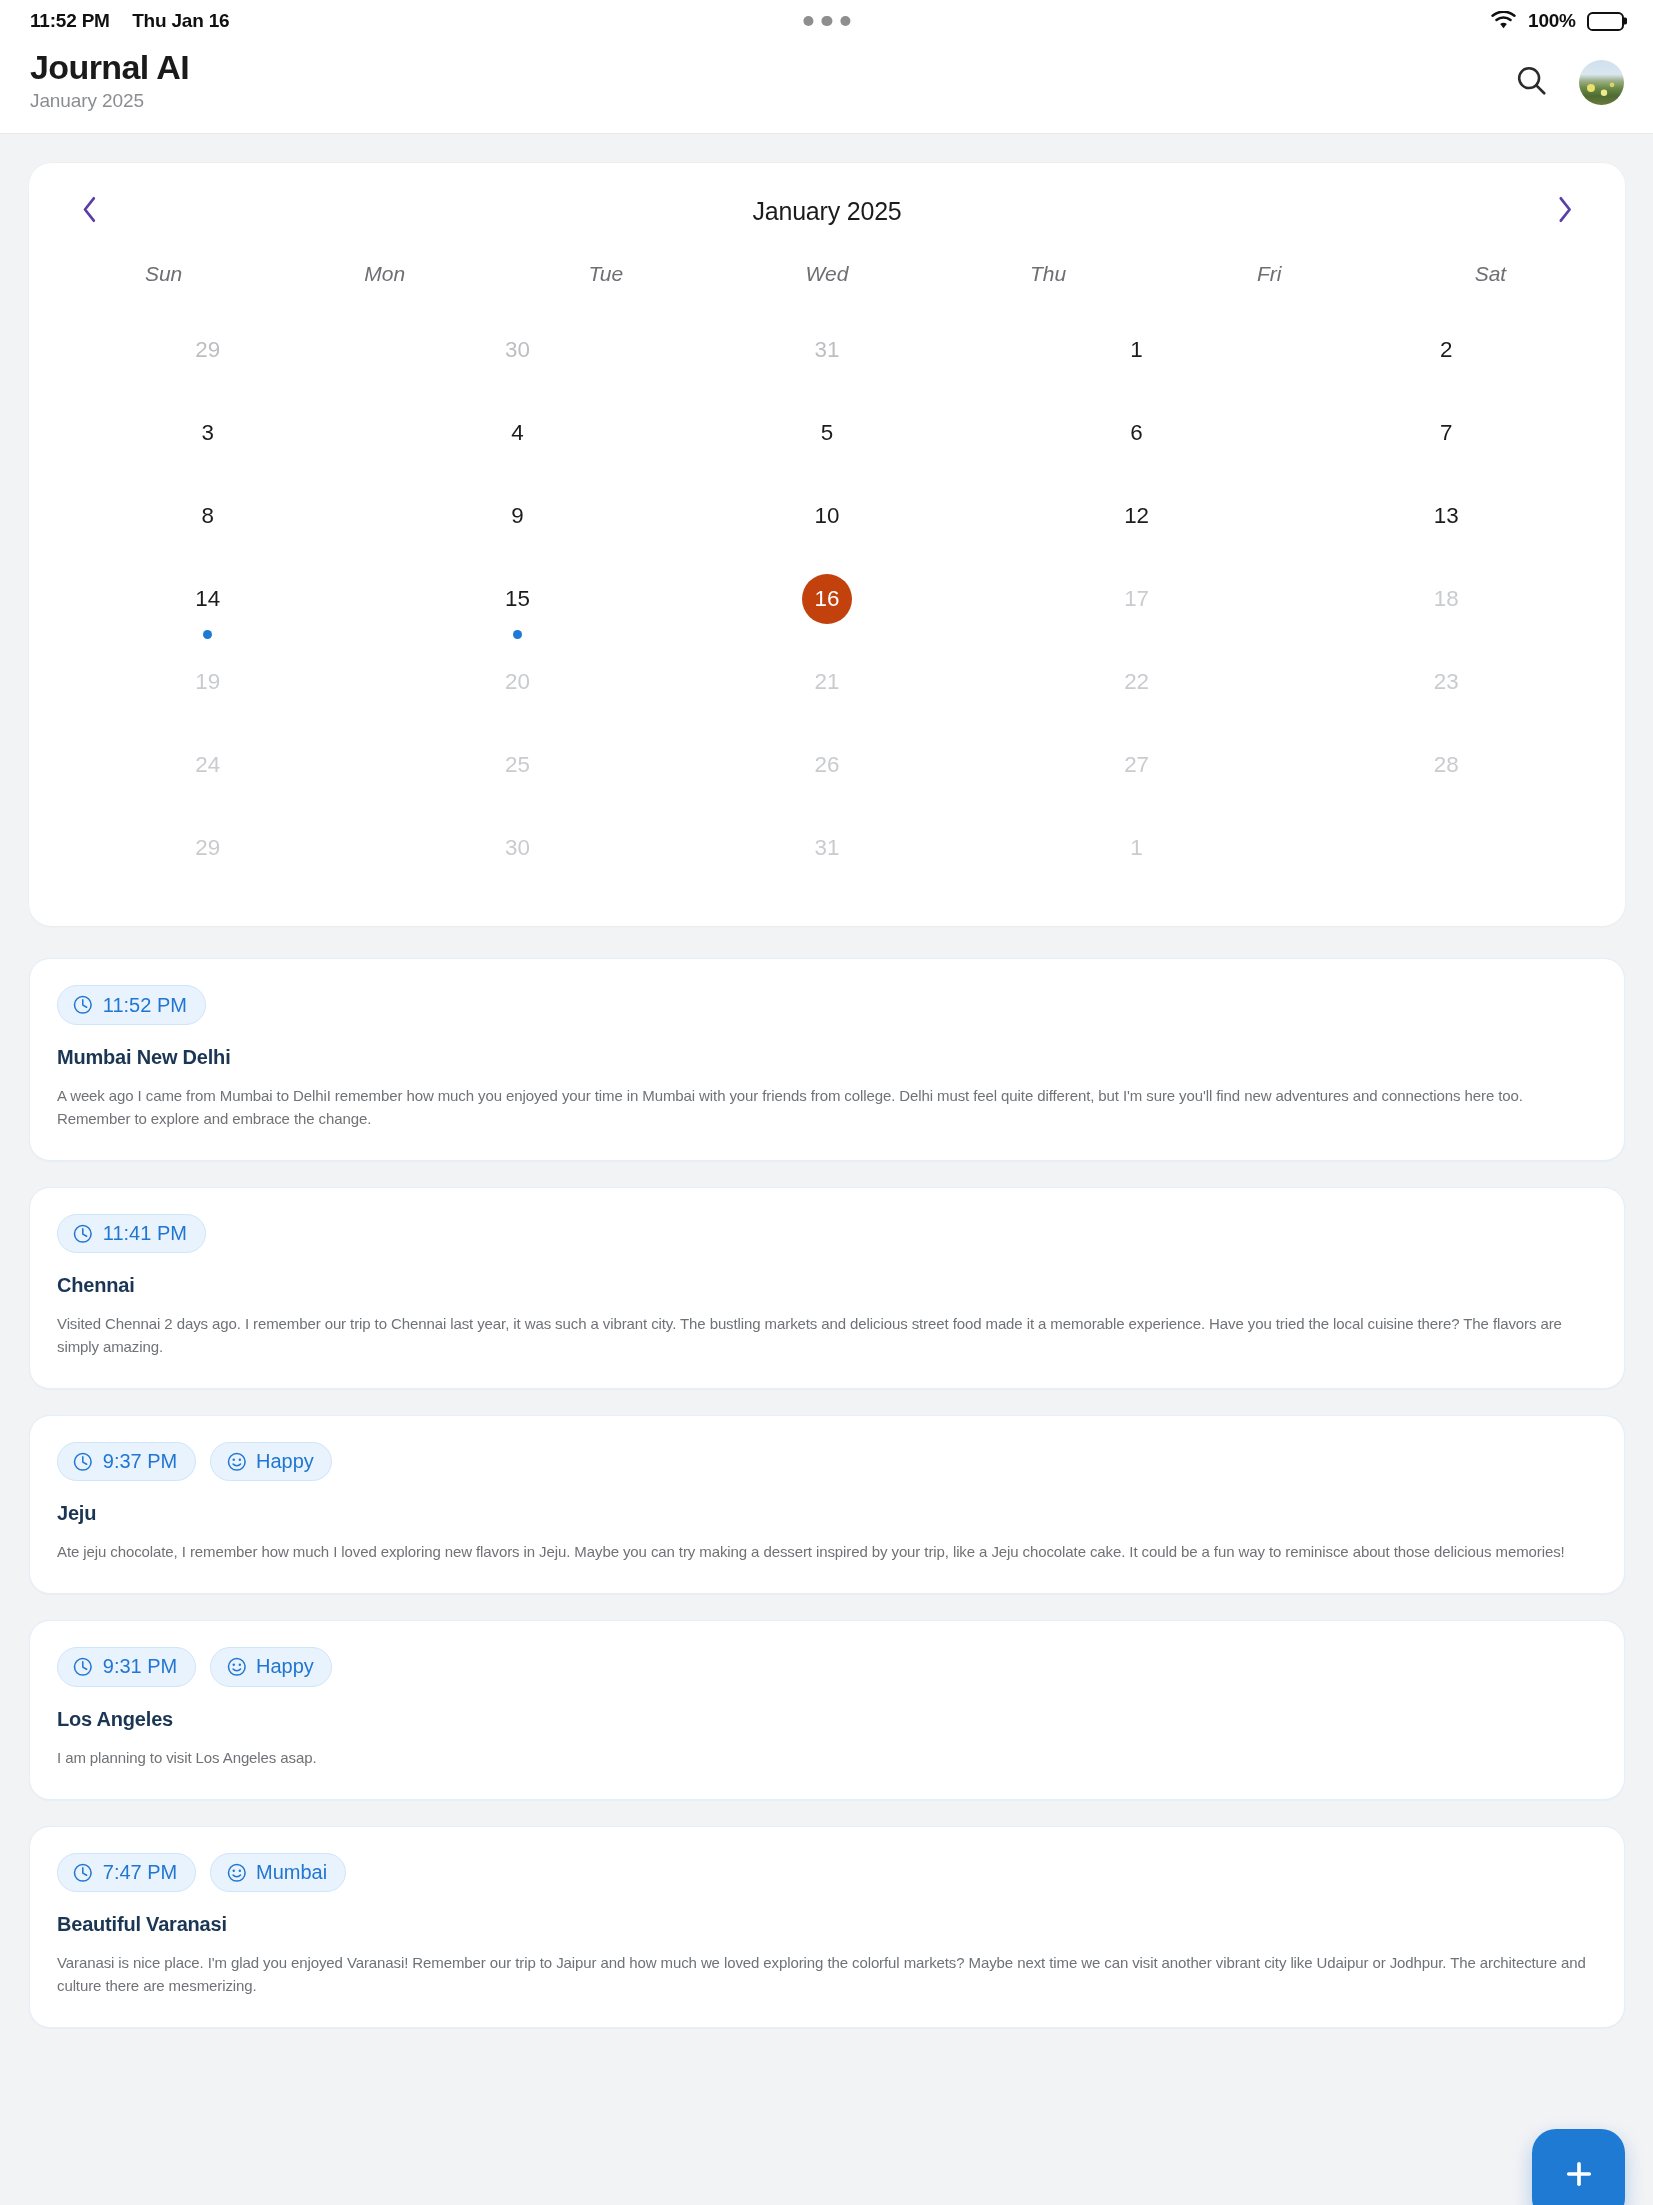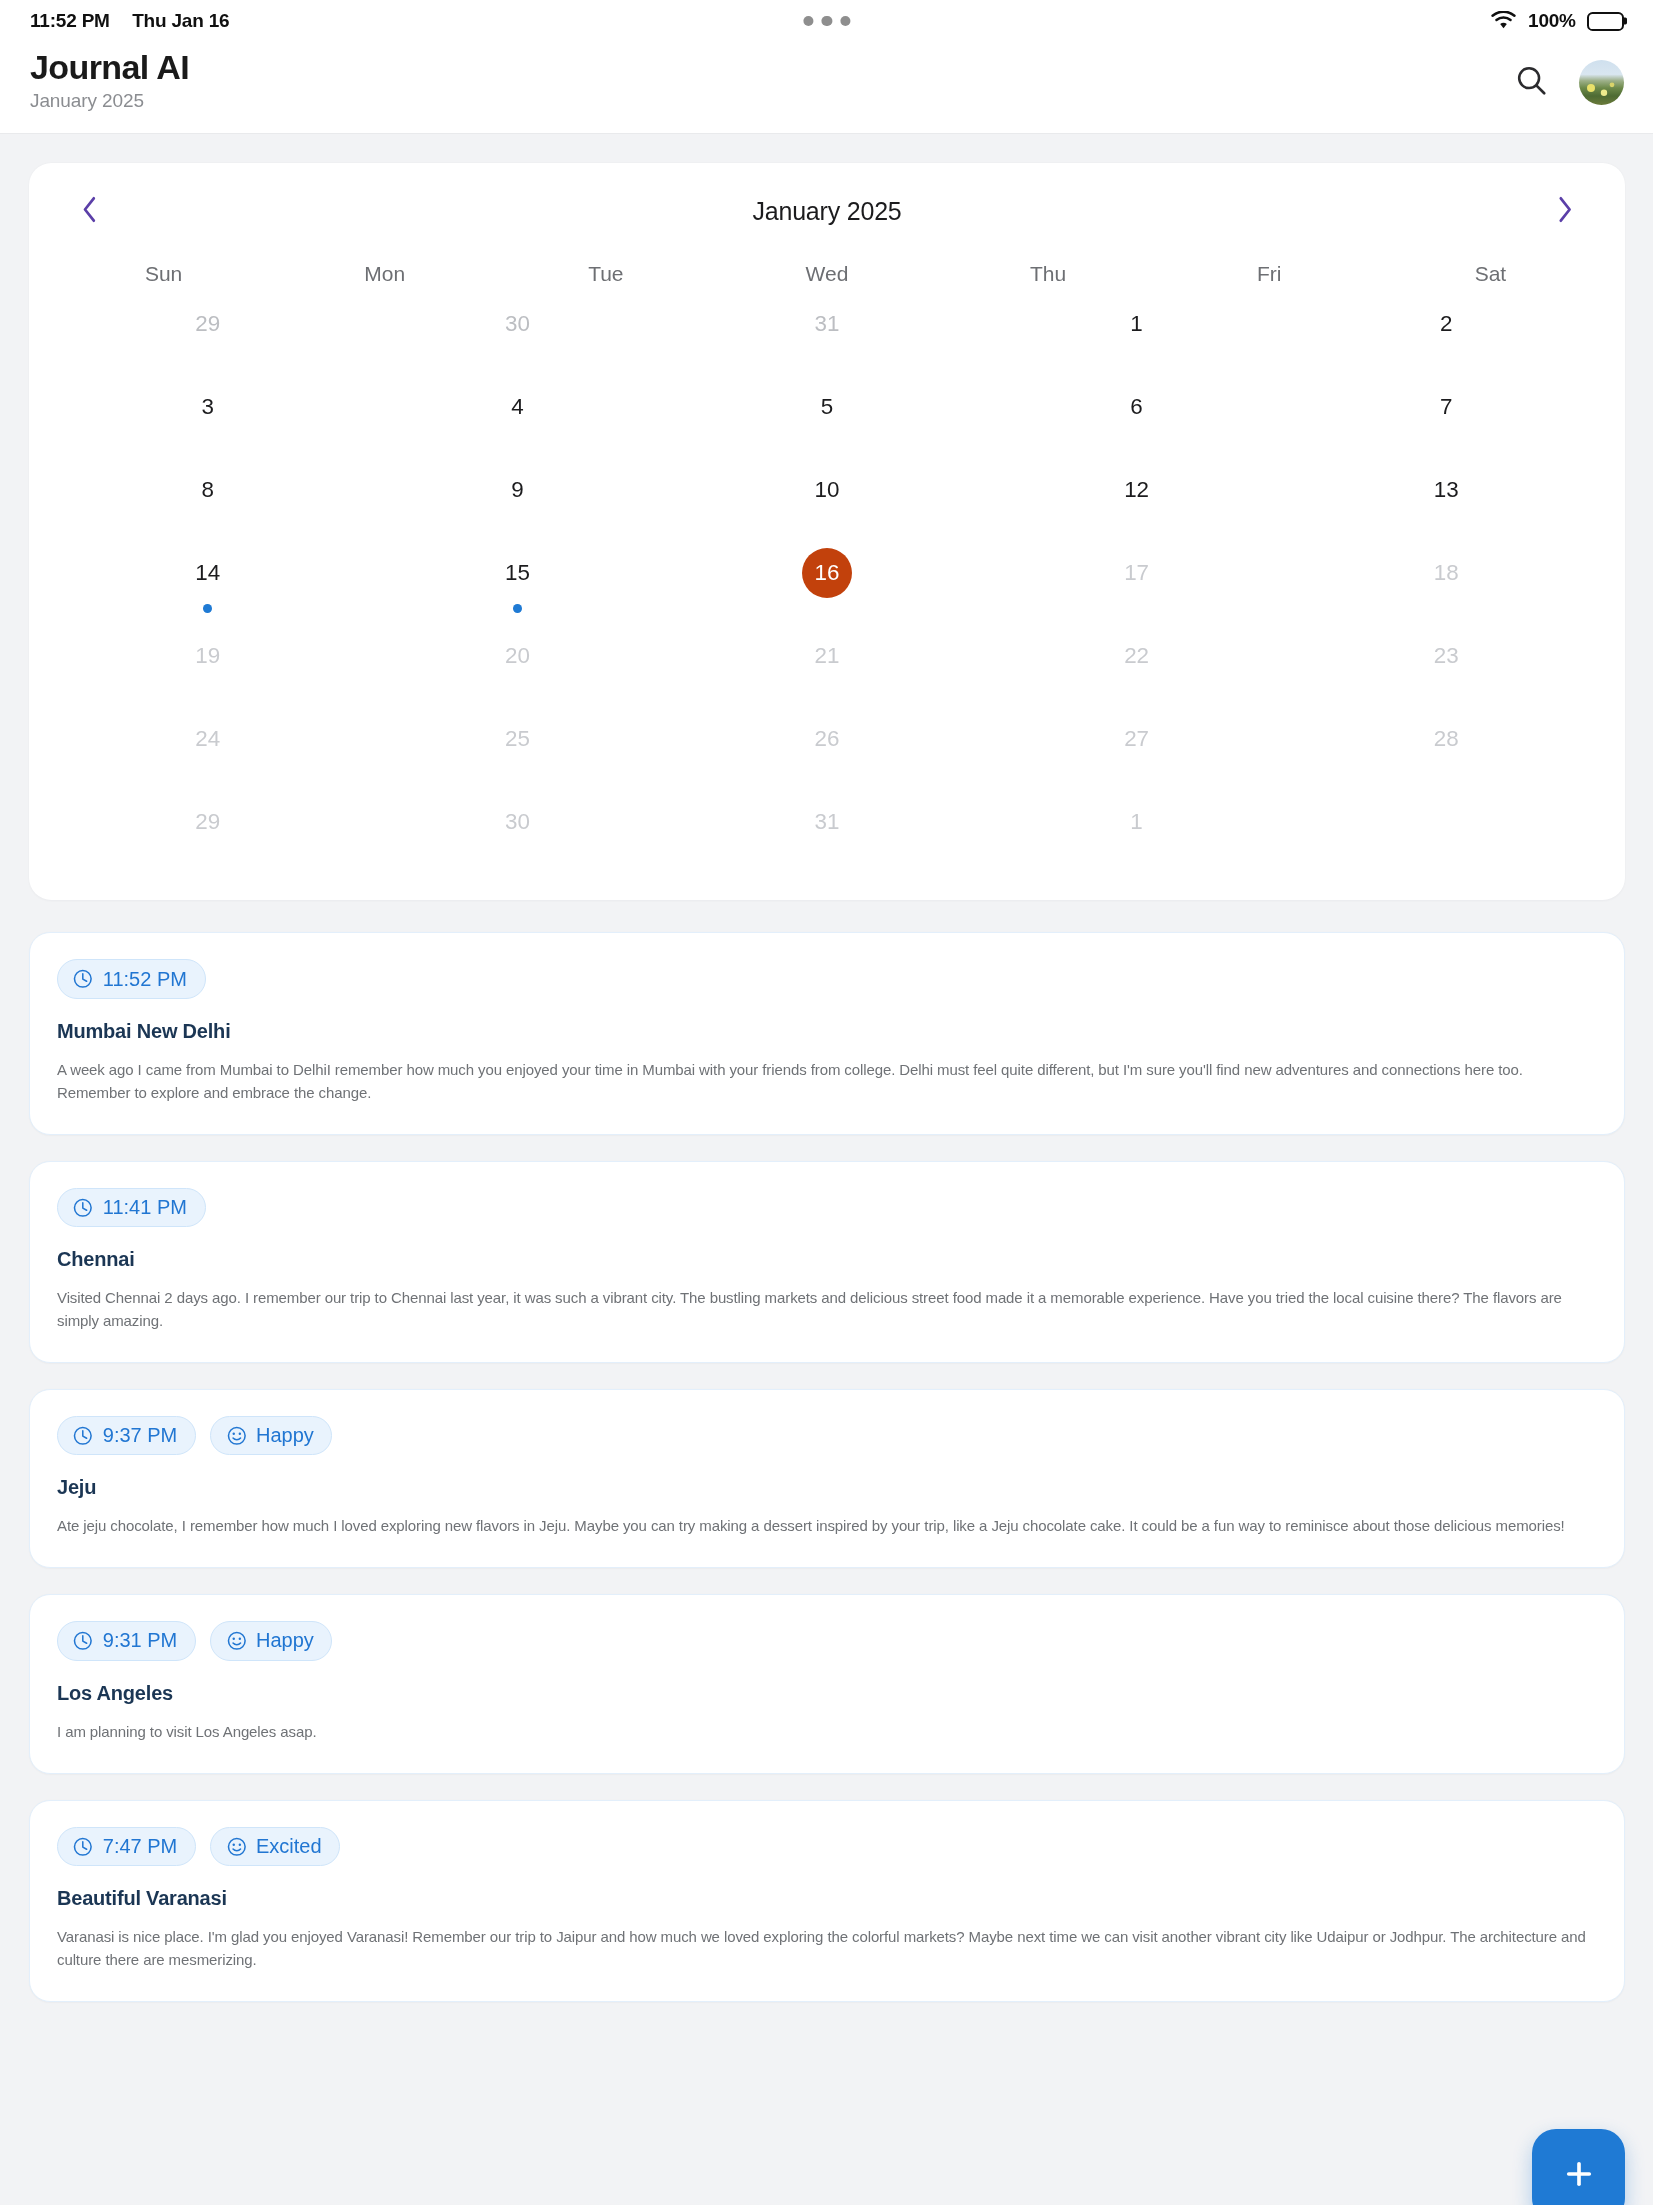--- a/index.html
+++ b/index.html
@@ -162,21 +162,22 @@
   }
   .cal-month {
     font-size: 25px;
     color: #1c1c1e;
     font-weight: 400;
     letter-spacing: -0.2px;
   }
   .cal-weekdays {
     display: grid;
     grid-template-columns: repeat(7, 1fr);
-    margin-bottom: 9px;
+    margin-bottom: 35px;
+    font-style: italic;
   }
   .cal-weekday {
     text-align: center;
     font-size: 21px;
     color: #6d6f73;
     font-weight: 400;
   }
   .cal-grid {
     display: grid;
     grid-template-columns: repeat(5, 1fr);
@@ -569,21 +570,21 @@
               </div>
               <div class="badge">
                 <span>
                   <svg width="21.6" height="21.6" viewBox="0 0 27 27">
                     <circle cx="13.5" cy="13.5" r="10.4" fill="none" stroke="#2176d2" stroke-width="1.9"></circle>
                     <circle cx="9.7" cy="11" r="1.5" fill="#2176d2"></circle>
                     <circle cx="17.3" cy="11" r="1.5" fill="#2176d2"></circle>
                     <path d="M8.8 16.2a6.2 6.2 0 009.4 0" fill="none" stroke="#2176d2" stroke-width="1.9" stroke-linecap="round"></path>
                   </svg>
                 </span>
-                <span>Excited</span>
+                <span>Mumbai</span>
               </div>
             </div>
             <div class="entry-title">Beautiful Varanasi</div>
             <div class="entry-body">Varanasi is nice place. I'm glad you enjoyed Varanasi! Remember our trip to Jaipur and how much we loved exploring the colorful markets? Maybe next time we can visit another vibrant city like Udaipur or Jodhpur. The architecture and culture there are mesmerizing.</div>
           </div>
         </div>
 
     </div>
 
     <button class="fab">

